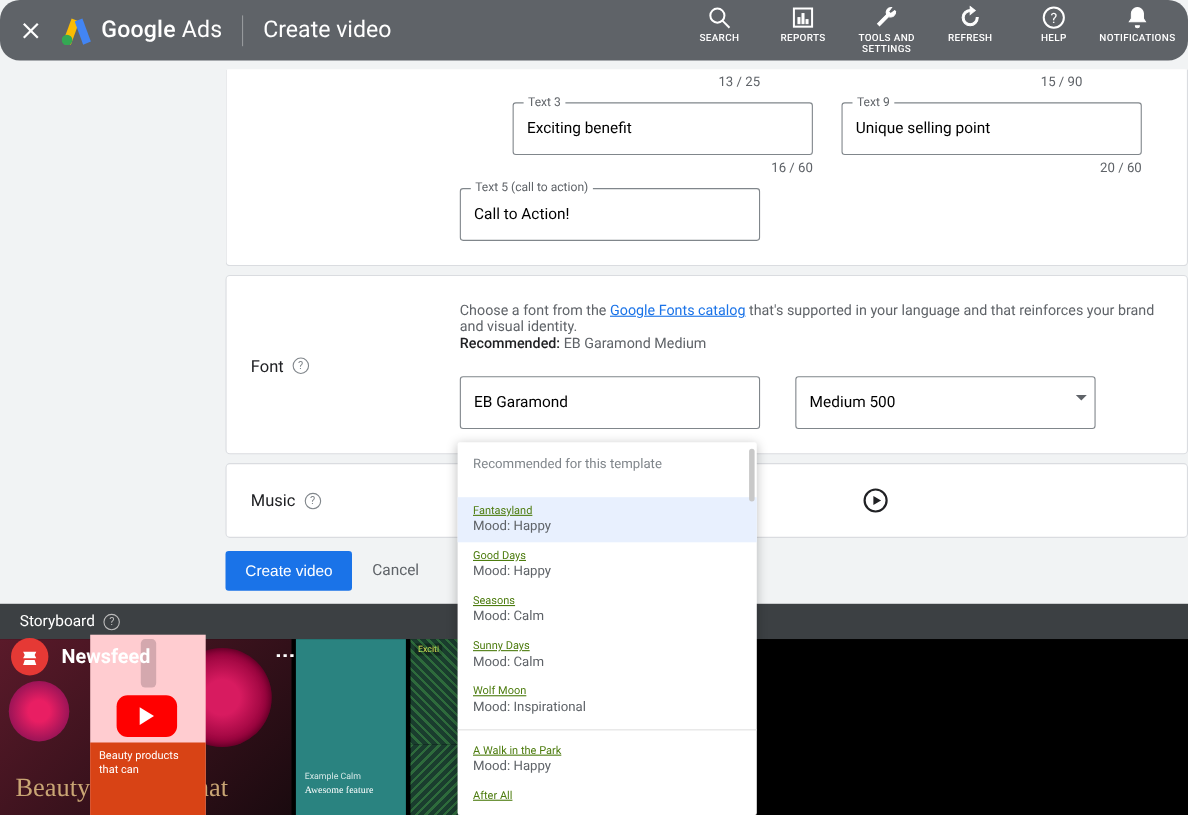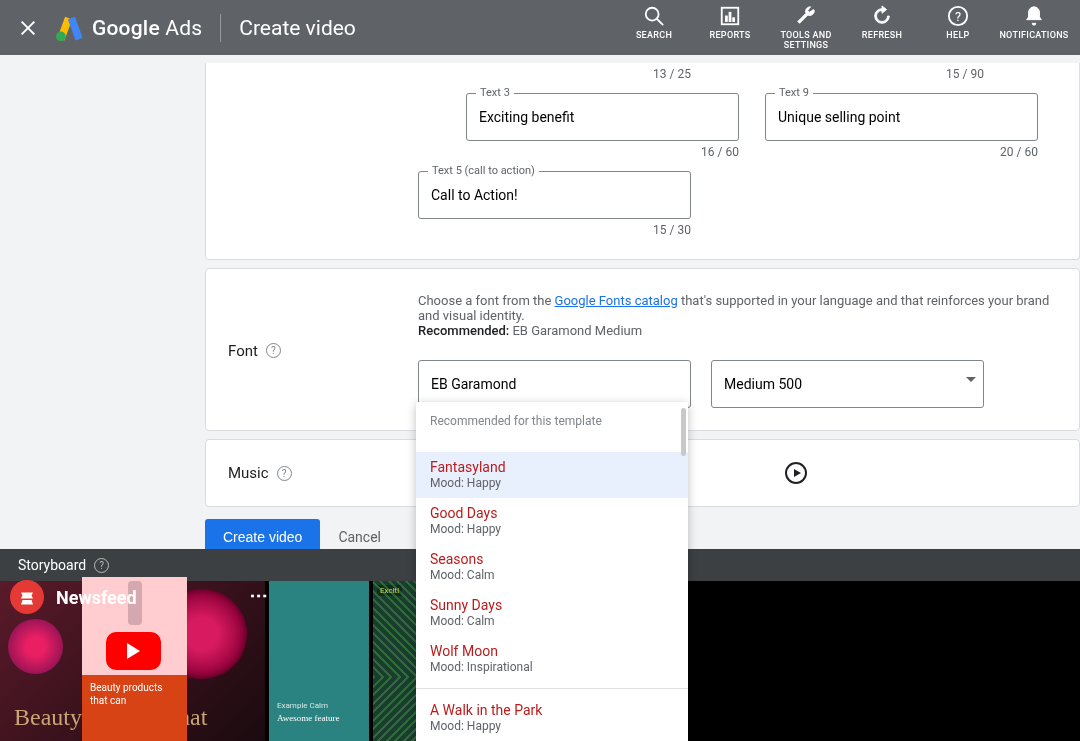--- a/index.html
+++ b/index.html
@@ -1,19 +1,19 @@
 <!DOCTYPE html>
 <html><head>
 <meta charset="utf-8">
 <style>
 * { box-sizing: border-box; margin: 0; padding: 0; }
 body { font-family: Roboto, Arial, sans-serif; background: #f1f3f4; width: 1080px; height: 741px; overflow: hidden; font-size: 14px; color: #202124; }
 
 
-.header { background: #5f6368; height: 55px; display: flex; align-items: center; padding: 0 18px; color: #fff; }
+.header { background: #5f6368; height: 55px; display: flex; align-items: center; padding: 0 18px; color: #fff; border-radius: 18px; }
 .close-x { width: 20px; height: 20px; cursor: pointer; margin-right: 18px; position: relative; }
 .close-x::before, .close-x::after { content: ""; position: absolute; width: 18px; height: 2px; background: #fff; top: 9px; left: 1px; }
 .close-x::before { transform: rotate(45deg); }
 .close-x::after { transform: rotate(-45deg); }
 .logo-a { width: 28px; height: 26px; margin-right: 8px; }
 .brand { font-size: 21px; font-weight: 400; letter-spacing: .2px; }
 .brand strong { font-weight: 500; }
 .divider-v { width: 1px; height: 28px; background: rgba(255,255,255,.35); margin: 0 18px; }
 .title { font-size: 21px; font-weight: 400; }
 .header-right { margin-left: auto; display: flex; gap: 20px; align-items: flex-start; }
@@ -32,41 +32,41 @@
 
 .row2 { display: flex; gap: 26px; }
 .field-wrap { width: 273px; position: relative; margin-top: 12px; }
 .field-label { position: absolute; top: -7px; left: 10px; background: #fff; padding: 0 4px; font-size: 11px; color: #5f6368; }
 .field { width: 100%; height: 48px; border: 1px solid #80868b; border-radius: 3px; padding: 0 12px; font-size: 14px; outline: none; font-family: inherit; }
 .counter { text-align: right; font-size: 12px; color: #5f6368; margin-top: 4px; }
 
 .font-desc { font-size: 13px; color: #5f6368; }
 .font-desc a { color: #1a73e8; }
 .font-desc strong { color: #202124; font-weight: 500; }
-.font-fields { display: flex; gap: 20px; margin-top: 22px; }
+.font-fields { display: flex; gap: 32px; margin-top: 22px; }
 .font-fields .field { width: 273px; }
 .font-fields .select { width: 277px; position: relative; }
 .font-fields .select .field { padding-right: 32px; }
 .chev { position: absolute; right: 12px; top: 17px; width: 0; height: 0; border-left: 5px solid transparent; border-right: 5px solid transparent; border-top: 5px solid #5f6368; }
 
 .play-circle { width: 22px; height: 22px; border: 2px solid #202124; border-radius: 50%; display: flex; align-items: center; justify-content: center; margin-left: 94px; cursor: pointer; }
 .play-circle::after { content: ""; width: 0; height: 0; border-left: 7px solid #202124; border-top: 4px solid transparent; border-bottom: 4px solid transparent; margin-left: 2px; }
 
 
 .btnrow { margin: 12px 0 0 205px; display: flex; align-items: center; gap: 18px; }
 .btn-primary { background: #1a73e8; color: #fff; border: none; border-radius: 3px; padding: 10px 18px; font-size: 14px; font-weight: 500; cursor: pointer; }
 .btn-text { color: #5f6368; font-size: 14px; cursor: pointer; }
 
 
 .dropdown { position: absolute; left: 416px; top: 402px; width: 272px; background: #fff; box-shadow: 0 2px 10px rgba(0,0,0,.25); border-radius: 2px; z-index: 50; padding-bottom: 4px; }
 .dropdown .scroll { position: absolute; right: 2px; top: 6px; width: 5px; height: 48px; background: #c8c8c8; border-radius: 3px; }
 .dd-header { font-size: 12px; color: #80868b; padding: 12px 14px 24px; }
 .dd-item { padding: 7px 14px 8px; cursor: pointer; }
 .dd-item.selected { background: #e8f0fe; }
-.dd-name { font-size: 14px; color: #b91c1c; }
+.dd-name { font-size: 10px; color: #4d7c0f; text-decoration: underline; }
 .dd-mood { font-size: 12px; color: #5f6368; margin-top: 1px; }
 .dd-divider { height: 1px; background: #e0e0e0; margin: 6px 0; }
 
 
 .storyboard { position: absolute; left: 0; bottom: 0; width: 100%; background: #212121; }
 .sb-header { background: #3c4043; color: #fff; padding: 8px 18px; font-size: 14px; display: flex; align-items: flex-end; gap: 8px; }
 .sb-body { display: flex; height: 160px; background: #000; position: relative; overflow: hidden; }
 .thumb { height: 100%; flex-shrink: 0; position: relative; color: #fff; font-size: 11px; overflow: hidden; }
 .thumb.t1 { width: 265px; background: linear-gradient(135deg,#5a1a2a,#1a0a0f); }
 .t1 .flower1 { position: absolute; width: 90px; height: 90px; border-radius: 50%; background: radial-gradient(circle,#d81b60 25%,#8e0038 70%); right: 18px; top: 8px; box-shadow: inset 0 0 8px rgba(0,0,0,.5); }
@@ -168,21 +168,20 @@
       <div class="field-wrap">
         <span class="field-label">Text 9</span>
         <input class="field" value="Unique selling point" style="">
         <div class="counter">20 / 60</div>
       </div>
     </div>
     <div class="row2" style="margin-left:190px;">
       <div class="field-wrap">
         <span class="field-label">Text 5 (call to action)</span>
         <input class="field" value="Call to Action!" style="">
-        <div class="counter">15 / 30</div>
       </div>
     </div>
   </div>
 
   <div class="card font">
     <div class="section-label">
       <span>Font</span>
         <span class="qmark">?</span>
     </div>
     <div>

